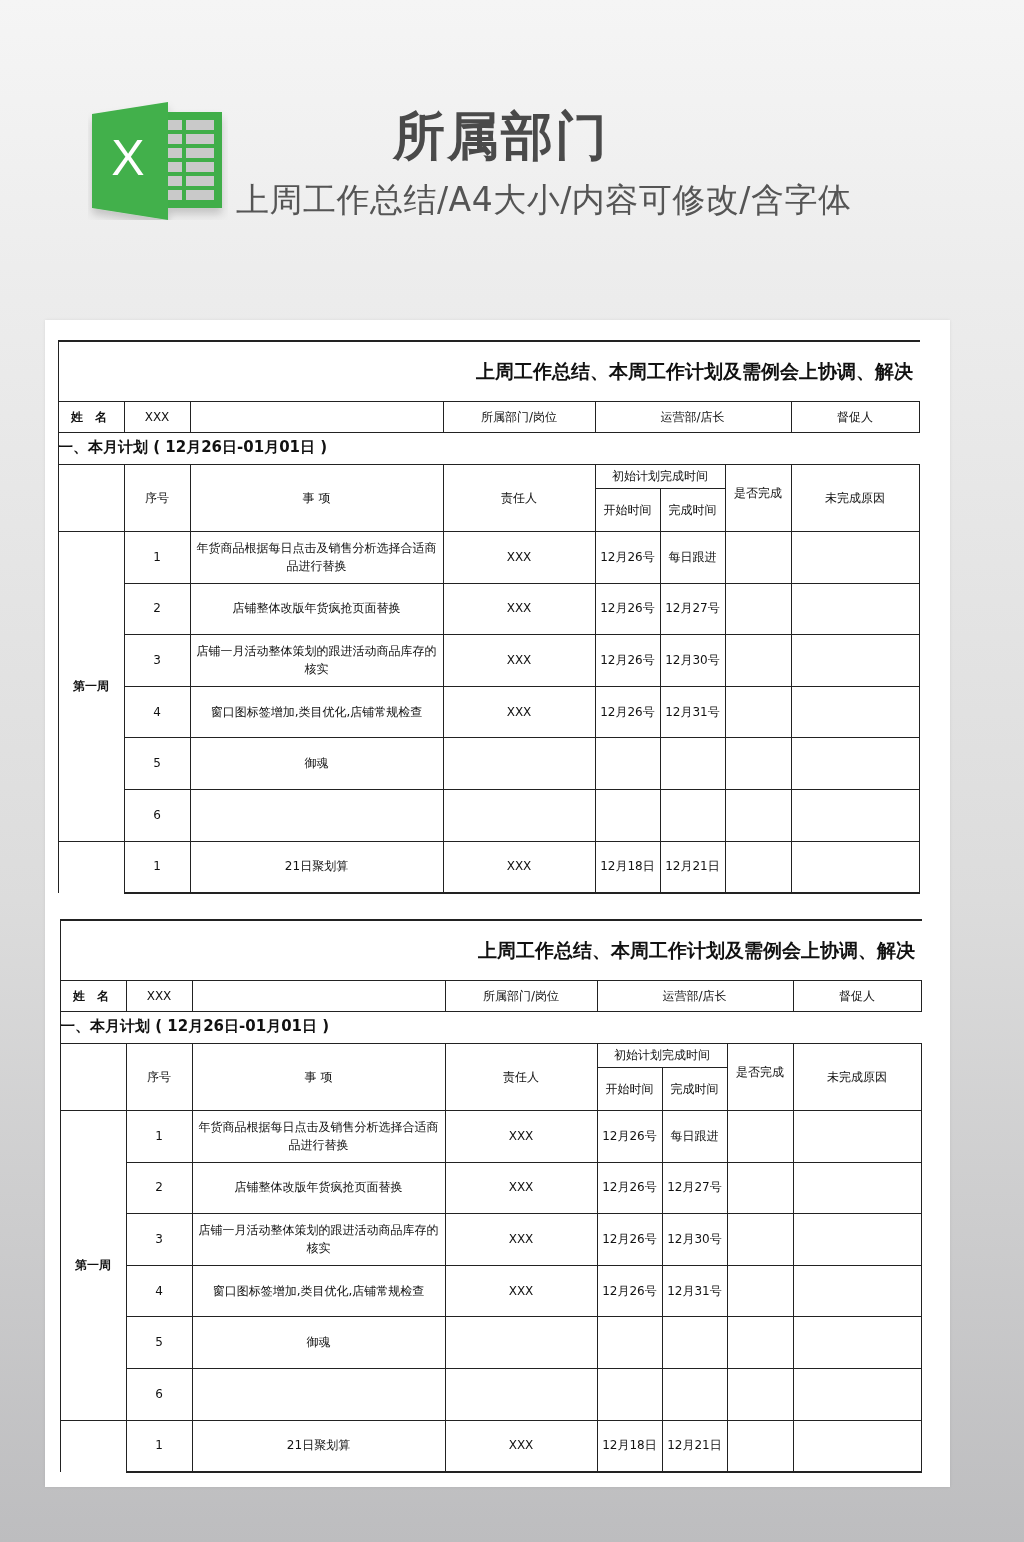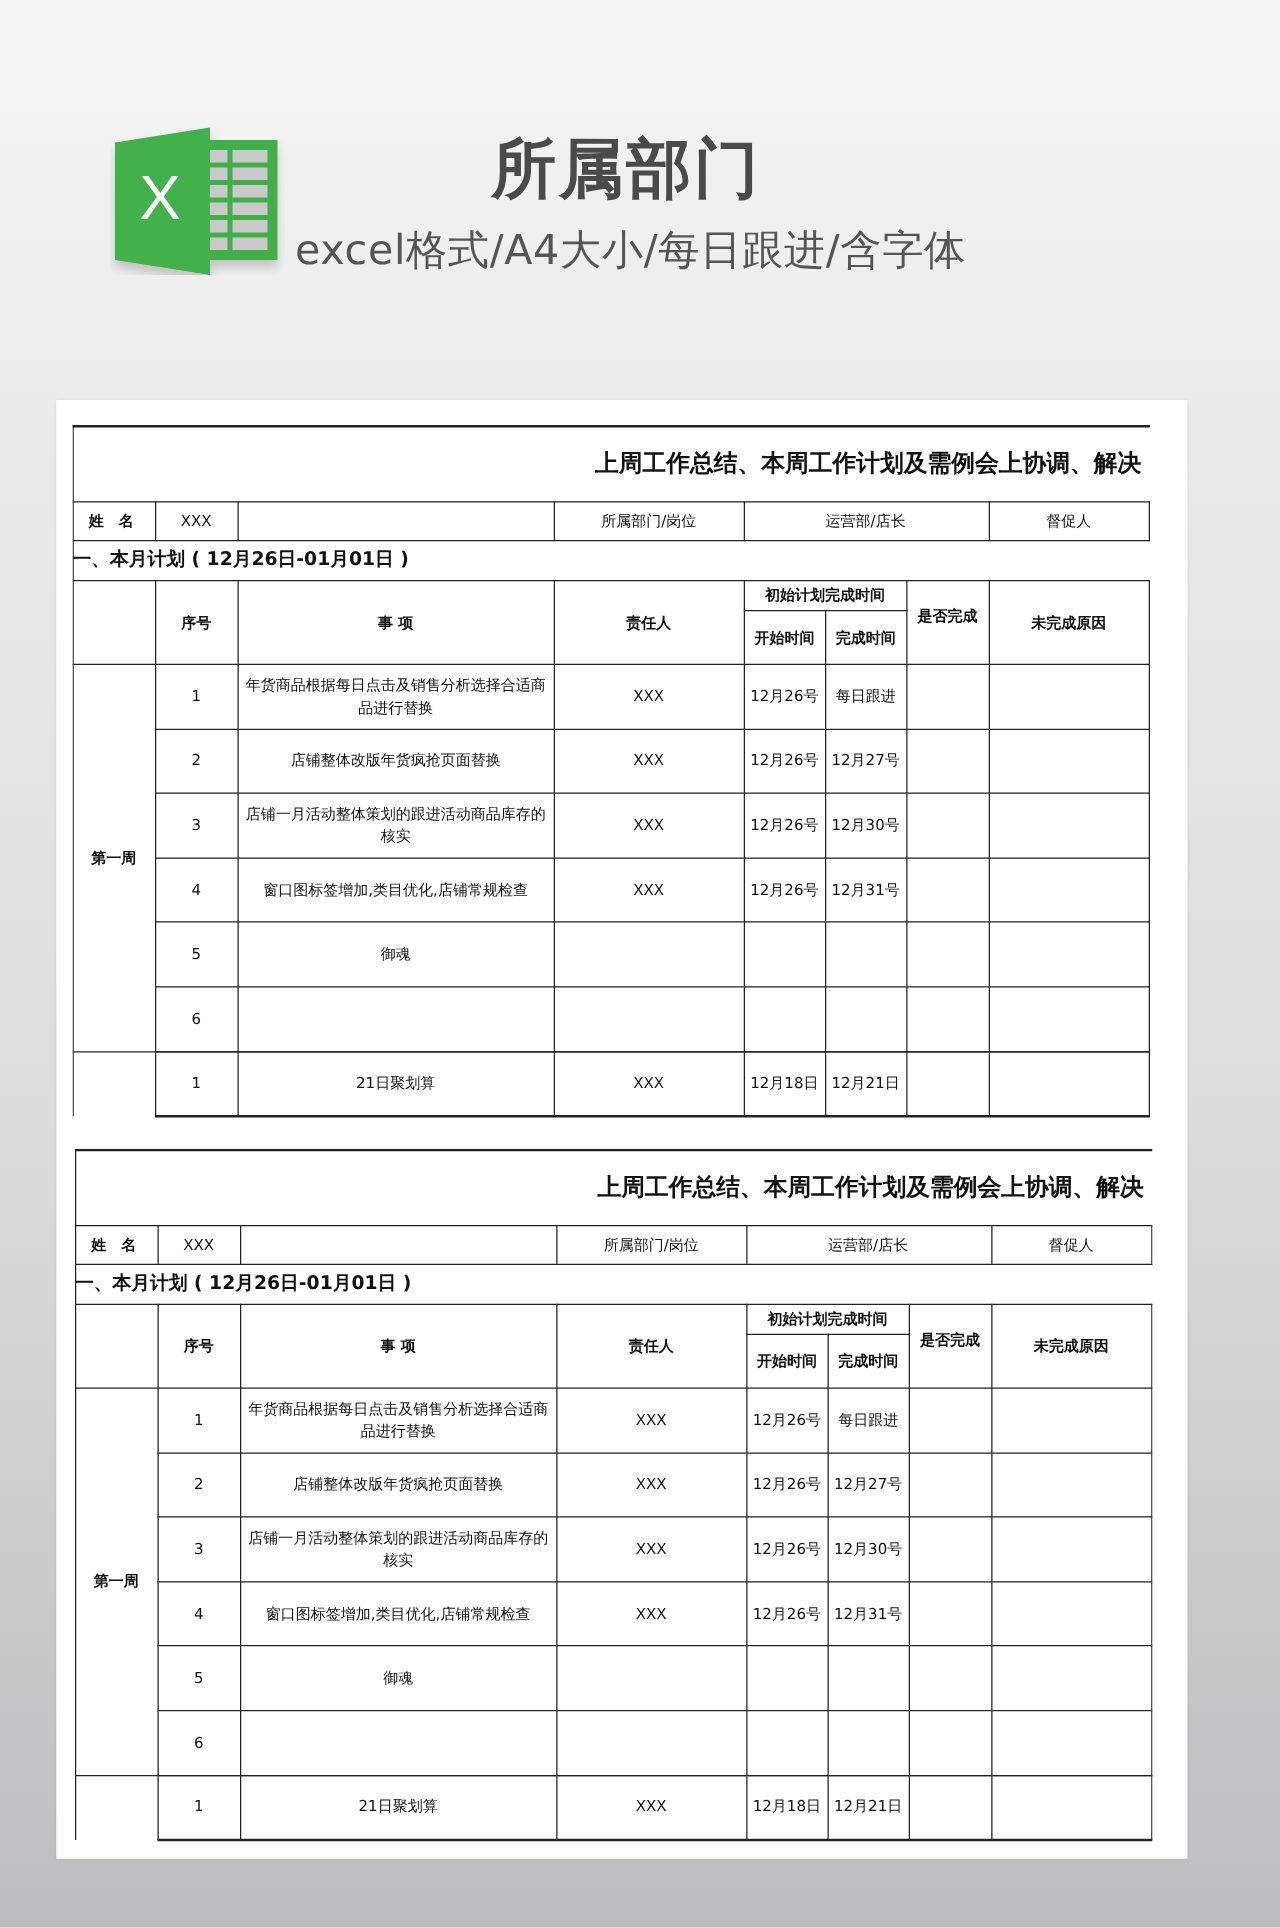--- a/index.html
+++ b/index.html
@@ -29,21 +29,21 @@
   .line { position:absolute; background:#222; }
   .title-text {
     position:absolute; font-size:19px; font-weight:bold; color:#111; white-space:nowrap; line-height:24px;
   }
   .bold { font-weight:bold;font-family:Liberation Serif, serif; }
   .name-label { font-size:17px; font-weight:bold; letter-spacing:4px; }
   .name-row { font-size:15px; }
   .section-text {
     position:absolute; font-size:15px; font-weight:bold; color:#111; white-space:nowrap; line-height:20px;
   }
-  .hdr { font-size:12.5px; font-weight:bold; }
+  .hdr { font-size:12.5px; font-weight:normal; }
 </style>
 </head>
 <body>
 
 <div class="banner-icon">
   <svg width="140" height="120" viewBox="0 0 140 120">
     <defs>
       <filter id="sh" x="-20%" y="-20%" width="140%" height="150%">
         <feDropShadow dx="0" dy="6" stdDeviation="4" flood-color="#000" flood-opacity="0.18"></feDropShadow>
       </filter>
@@ -63,21 +63,21 @@
           <rect x="98" y="76" width="28" height="10"></rect>
         <rect x="76" y="90" width="18" height="10"></rect>
           <rect x="98" y="90" width="28" height="10"></rect>
       </g>
       <path d="M4 14 L80 2 L80 120 L4 108 Z" fill="#43b04c"></path>
     </g>
     <text x="40" y="75" text-anchor="middle" font-family="Liberation Sans, sans-serif" font-size="50" fill="#ffffff">X</text>
   </svg>
 </div>
 <div class="banner-title">所属部门</div>
-<div class="banner-sub">excel格式/A4大小/每日跟进/含字体</div>
+<div class="banner-sub">上周工作总结/A4大小/内容可修改/含字体</div>
 
 <div class="paper"></div>
 
 <div id="sheet0" class="sheet" style="left:58px; top:340px; width:862px; height:555px;">
     <div class="line" style="left: 0px; top: 0px; width: 862px; height: 2px;"></div>
     <div class="title-text" style="left: 418px; top: 19px;">上周工作总结、本周工作计划及需例会上协调、解决</div>
     <div class="line" style="left: 0px; top: 61px; width: 862px; height: 1px;"></div>
     <div class="cell name-label" style="left: 0px; top: 61px; width: 66px; height: 31px;">姓 名</div>
     <div class="cell name-row" style="left: 66px; top: 61px; width: 66px; height: 31px;">XXX</div>
     <div class="cell" style="left: 132px; top: 61px; width: 253px; height: 31px;"></div>

